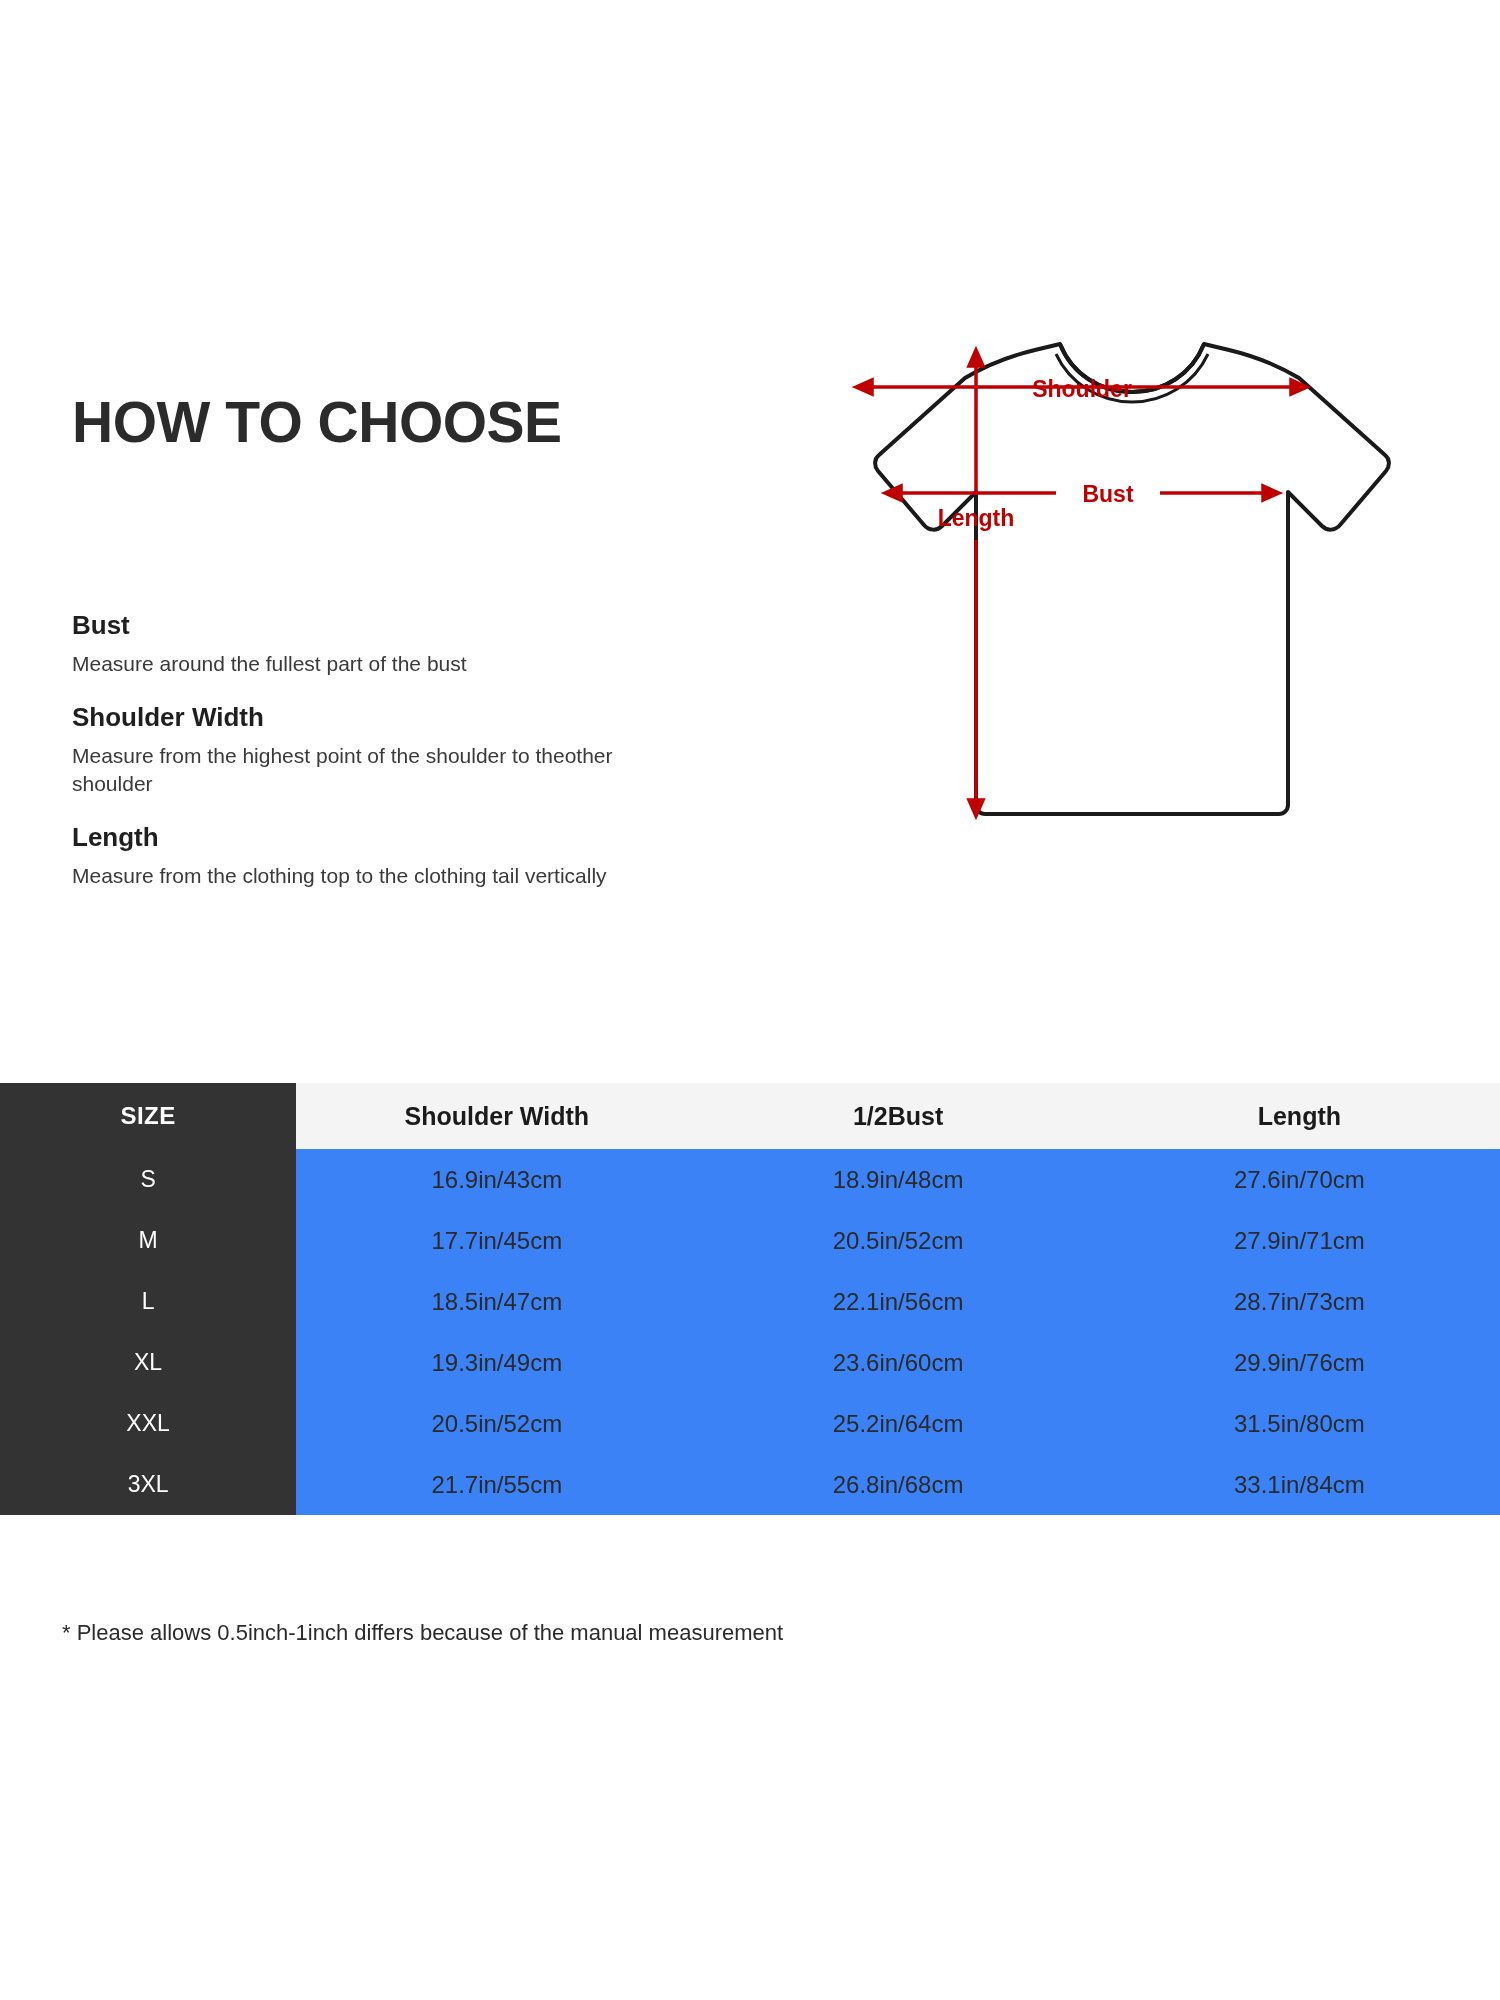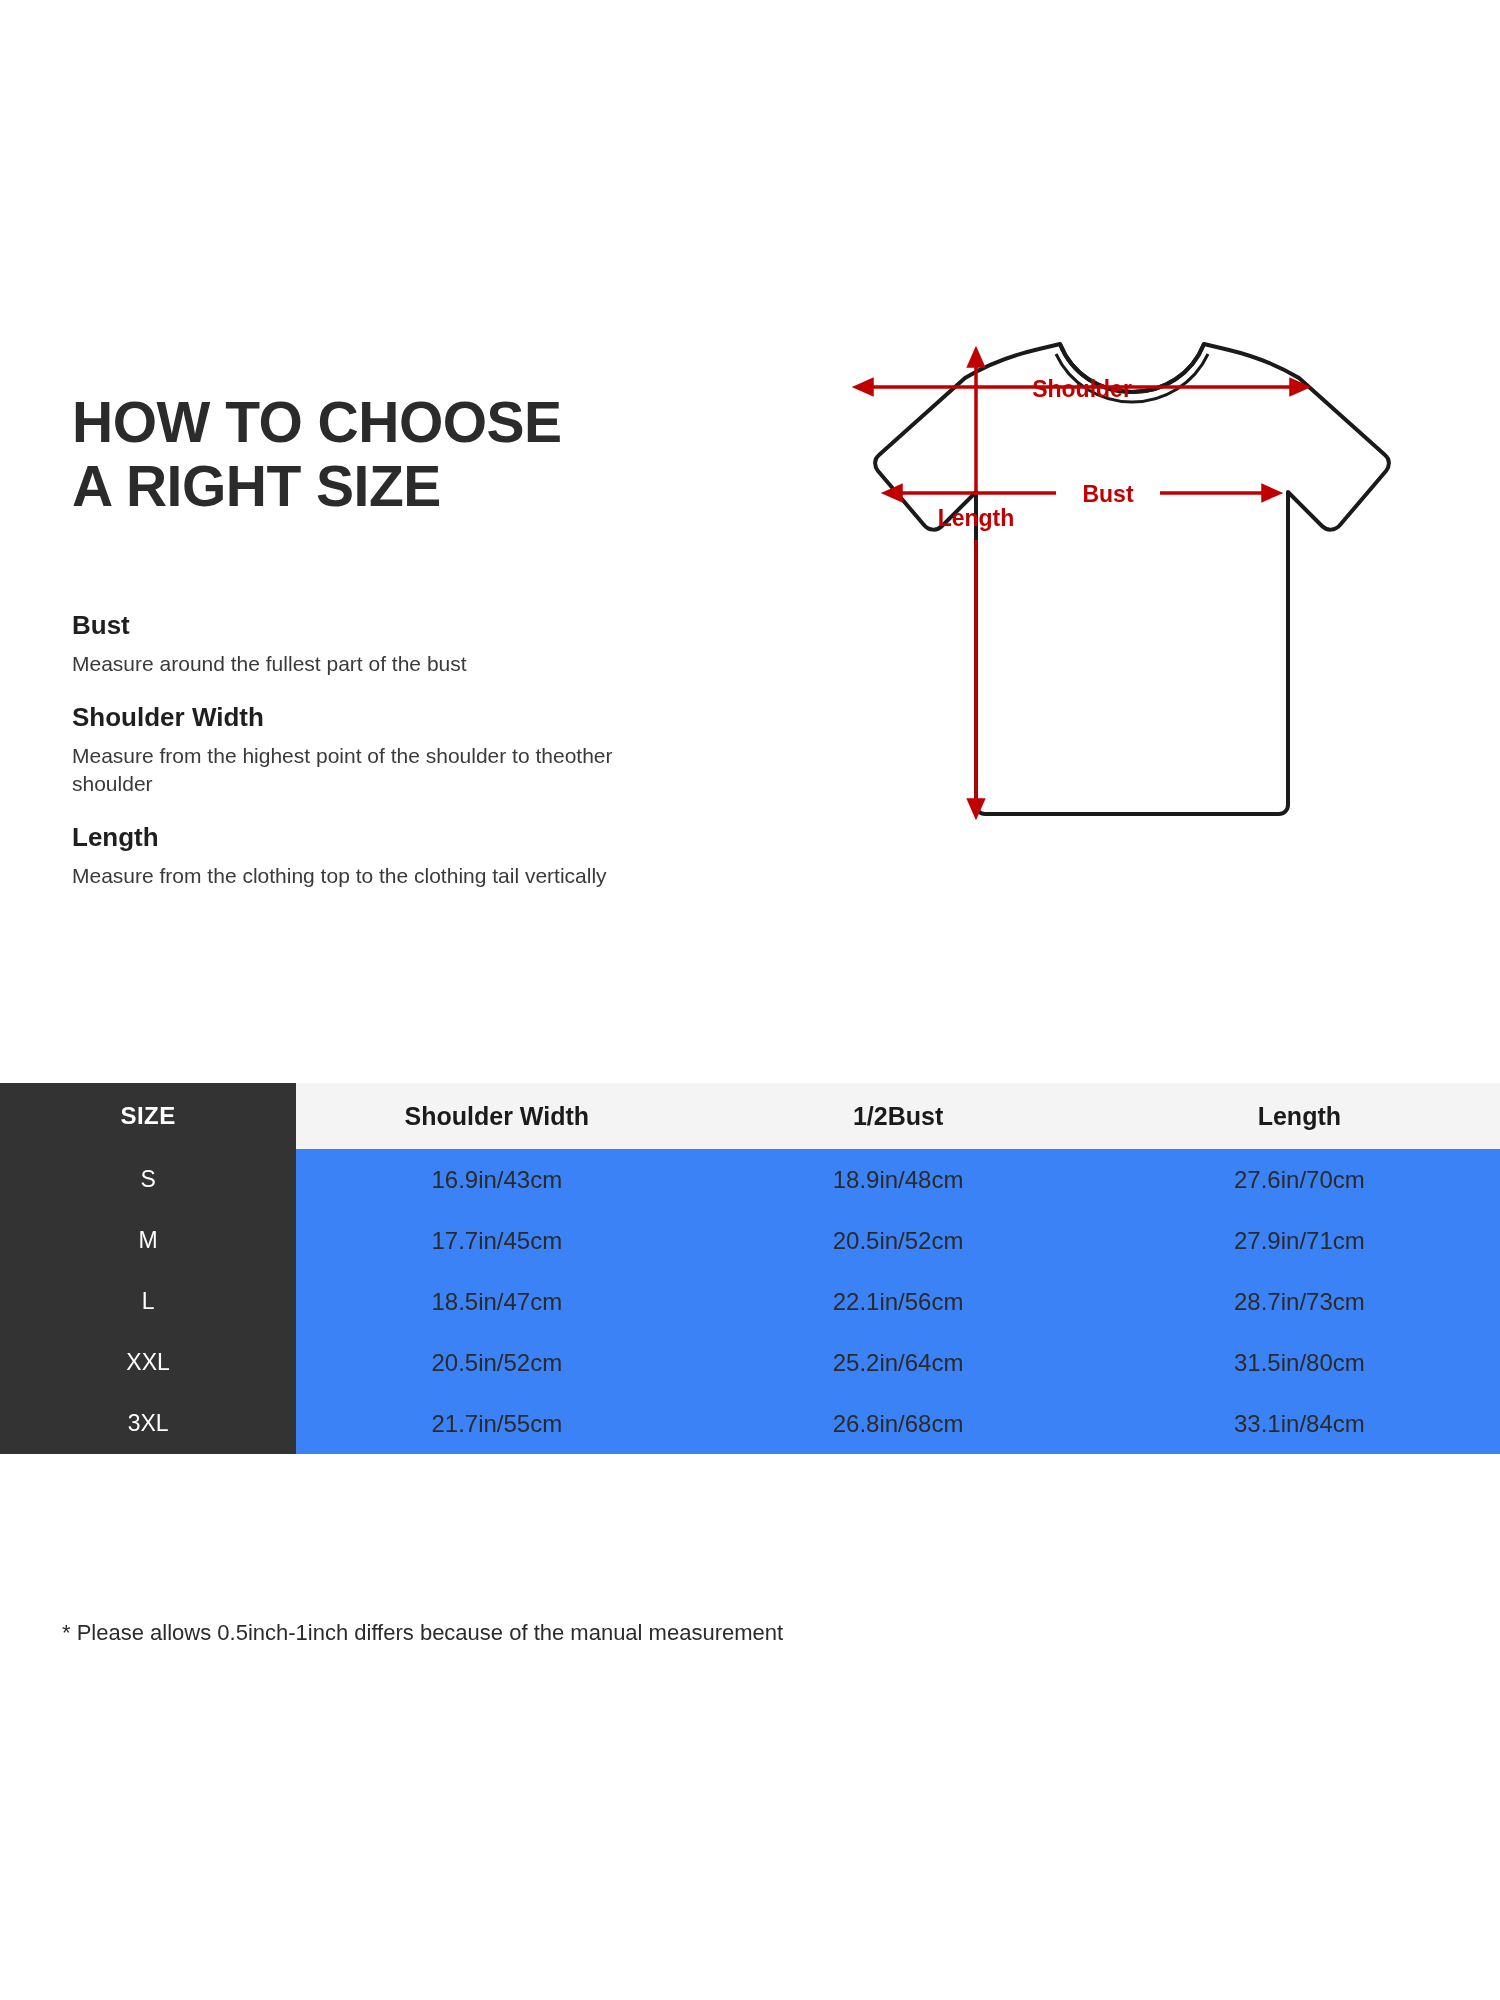--- a/index.html
+++ b/index.html
@@ -143,21 +143,20 @@
 </head>
 <body>
 
 <div class="page">
   <div class="content">
 
     <div class="top-section">
 
       <div class="headline">
         <div>HOW TO CHOOSE</div>
-        <div>A RIGHT SIZE</div>
       </div>
 
       <div class="defs">
         <div class="def-term first">Bust</div>
         <div class="def-desc">Measure around the fullest part of the bust</div>
 
         <div class="def-term">Shoulder Width</div>
         <div class="def-desc">Measure from the highest point of the shoulder to theother shoulder</div>
 
         <div class="def-term">Length</div>
@@ -253,20 +252,26 @@
             <td>20.5in/52cm</td>
             <td>27.9in/71cm</td>
           </tr>
           <tr>
             <td class="size-cell">L</td>
             <td>18.5in/47cm</td>
             <td>22.1in/56cm</td>
             <td>28.7in/73cm</td>
           </tr>
           <tr>
+            <td class="size-cell">XL</td>
+            <td>19.3in/49cm</td>
+            <td>23.6in/60cm</td>
+            <td>29.9in/76cm</td>
+          </tr>
+          <tr>
             <td class="size-cell">XXL</td>
             <td>20.5in/52cm</td>
             <td>25.2in/64cm</td>
             <td>31.5in/80cm</td>
           </tr>
           <tr>
             <td class="size-cell">3XL</td>
             <td>21.7in/55cm</td>
             <td>26.8in/68cm</td>
             <td>33.1in/84cm</td>

